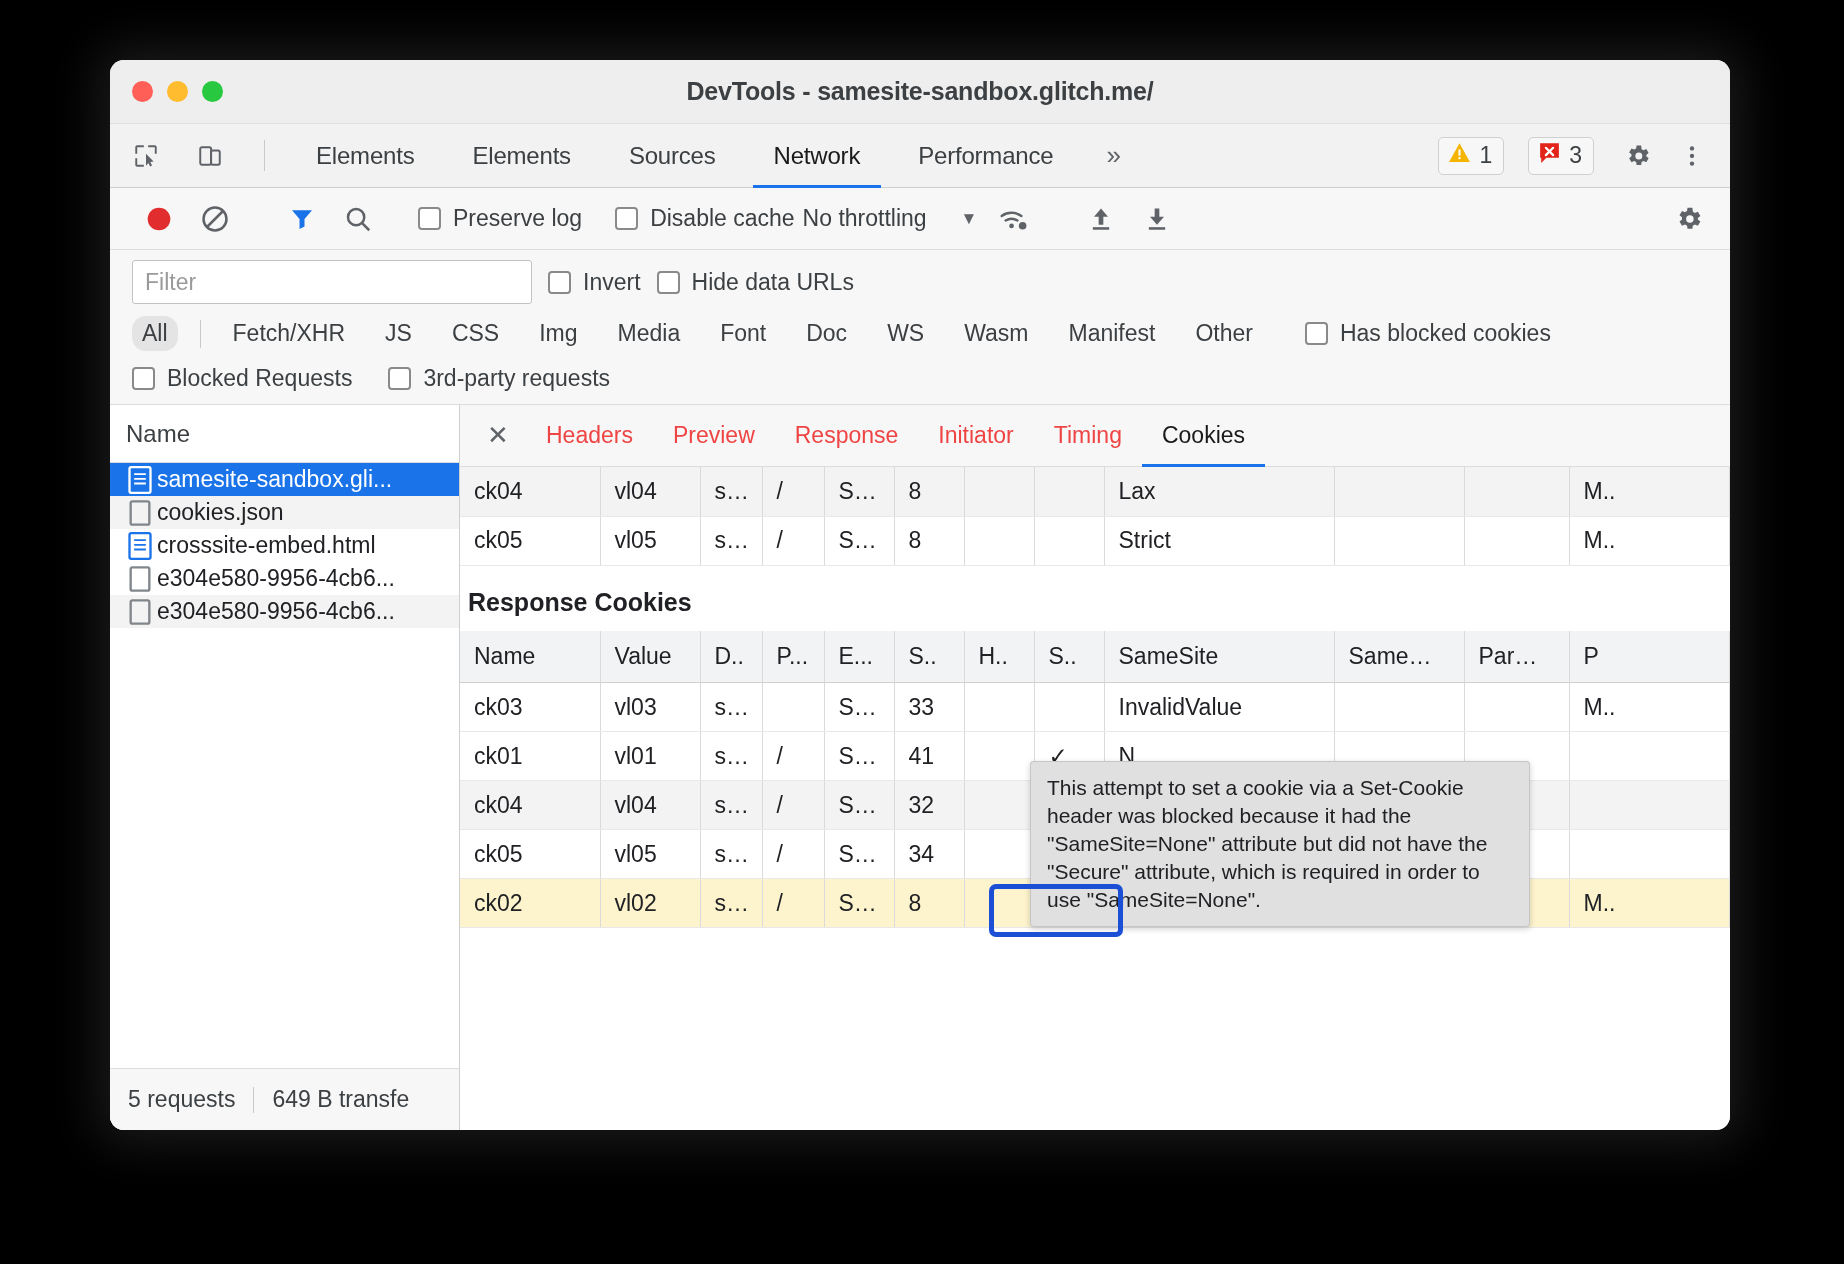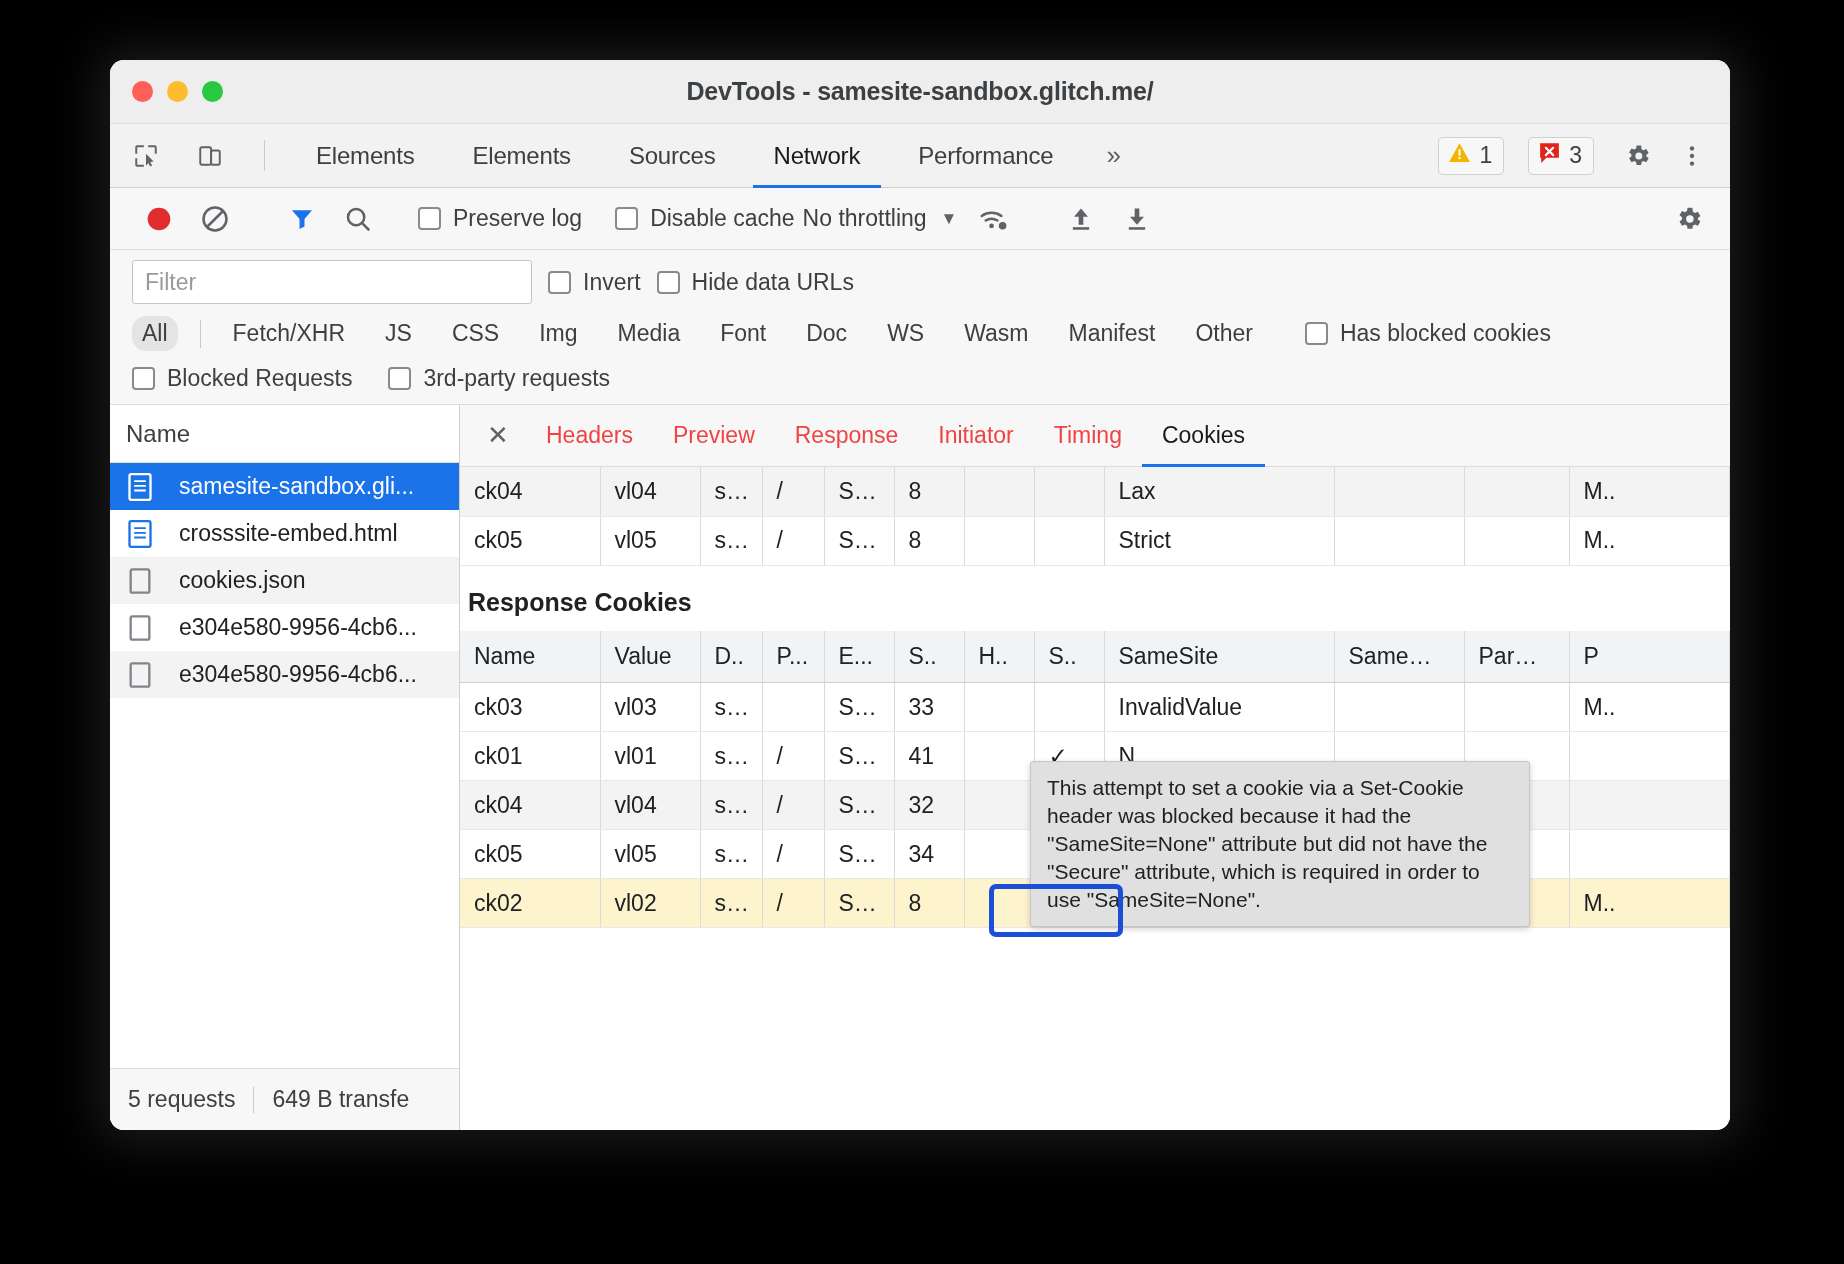--- a/index.html
+++ b/index.html
@@ -87,21 +87,21 @@
     display: flex; align-items: center;
     padding-left: 22px; gap: 2px;
   }
   .tb-icon { width: 54px; height: 54px; display:flex; align-items:center; justify-content:center; }
   .cb-row { display: flex; align-items: center; gap: 12px; font-size: 23px; color: #3c4043; }
   .cbox {
     width: 23px; height: 23px; border: 2px solid #8a8a8a;
     border-radius: 4px; background: #fff; flex: none;
   }
   .throttle {
-    font-size: 23px; color: #3c4043; display: flex; align-items: center; gap: 14px;
+    font-size: 23px; color: #3c4043; display: flex; align-items: center; gap: 34px;
     margin-left: 6px;
   }
   .caret { font-size: 17px; color: #5f6368; }
 
   
   .filterbar {
     background: #f7f7f7;
     border-bottom: 1px solid #dcdcdc;
     padding: 10px 22px 12px 22px;
   }
@@ -125,21 +125,21 @@
     border-right: 1px solid #cfcfcf;
     display: flex; flex-direction: column; background: #fff;
   }
   .lp-header {
     height: 58px; min-height: 58px; display: flex; align-items: center;
     padding-left: 16px; font-size: 24px; color: #3c4043;
     background: #fff; border-bottom: 1px solid #dcdcdc;
   }
   .lp-list { flex: 1; overflow: hidden; }
   .req {
-    height: 47px; display: flex; align-items: center; gap: 27px;
+    height: 33px; display: flex; align-items: center; gap: 5px;
     padding-left: 18px; font-size: 23px; color: #202124;
     white-space: nowrap; overflow: hidden;
   }
   .req.alt { background: #f3f3f3; }
   .req.sel { background: #1a73e8; color: #fff; }
   .doc-ic { width: 24px; height: 28px; flex: none; }
   .lp-footer {
     height: 62px; min-height: 62px; border-top: 1px solid #dcdcdc;
     display: flex; align-items: center; font-size: 23px; color: #3c4043;
     background: #f7f7f7;
@@ -394,36 +394,36 @@
         <div class="lp-list">
           <div class="req sel">
             <span class="doc-ic">
               <svg width="24" height="28" viewBox="0 0 20 24">
                   <rect x="1" y="1" width="18" height="22" rx="1.5" fill="none" stroke="#fff" stroke-width="2"></rect>
                   <path d="M5 7h10M5 11h10M5 15h10" stroke="#fff" stroke-width="1.6"></path>
                 </svg>
             </span>
             <span>samesite-sandbox.gli...</span>
           </div>
+          <div class="req alt">
+            <span class="doc-ic">
+              <svg width="24" height="28" viewBox="0 0 20 24">
+                  <rect x="2" y="2" width="16" height="20" rx="1.5" fill="none" stroke="#80868b" stroke-width="2"></rect>
+                </svg>
+            </span>
+            <span>cookies.json</span>
+          </div>
           <div class="req">
             <span class="doc-ic">
               <svg width="24" height="28" viewBox="0 0 20 24">
                   <rect x="1" y="1" width="18" height="22" rx="1.5" fill="none" stroke="#1a73e8" stroke-width="2"></rect>
                   <path d="M5 7h10M5 11h10M5 15h10" stroke="#1a73e8" stroke-width="1.6"></path>
                 </svg>
             </span>
             <span>crosssite-embed.html</span>
-          </div>
-          <div class="req alt">
-            <span class="doc-ic">
-              <svg width="24" height="28" viewBox="0 0 20 24">
-                  <rect x="2" y="2" width="16" height="20" rx="1.5" fill="none" stroke="#80868b" stroke-width="2"></rect>
-                </svg>
-            </span>
-            <span>cookies.json</span>
           </div>
           <div class="req">
             <span class="doc-ic">
               <svg width="24" height="28" viewBox="0 0 20 24">
                   <rect x="2" y="2" width="16" height="20" rx="1.5" fill="none" stroke="#80868b" stroke-width="2"></rect>
                 </svg>
             </span>
             <span>e304e580-9956-4cb6...</span>
           </div>
           <div class="req alt">

